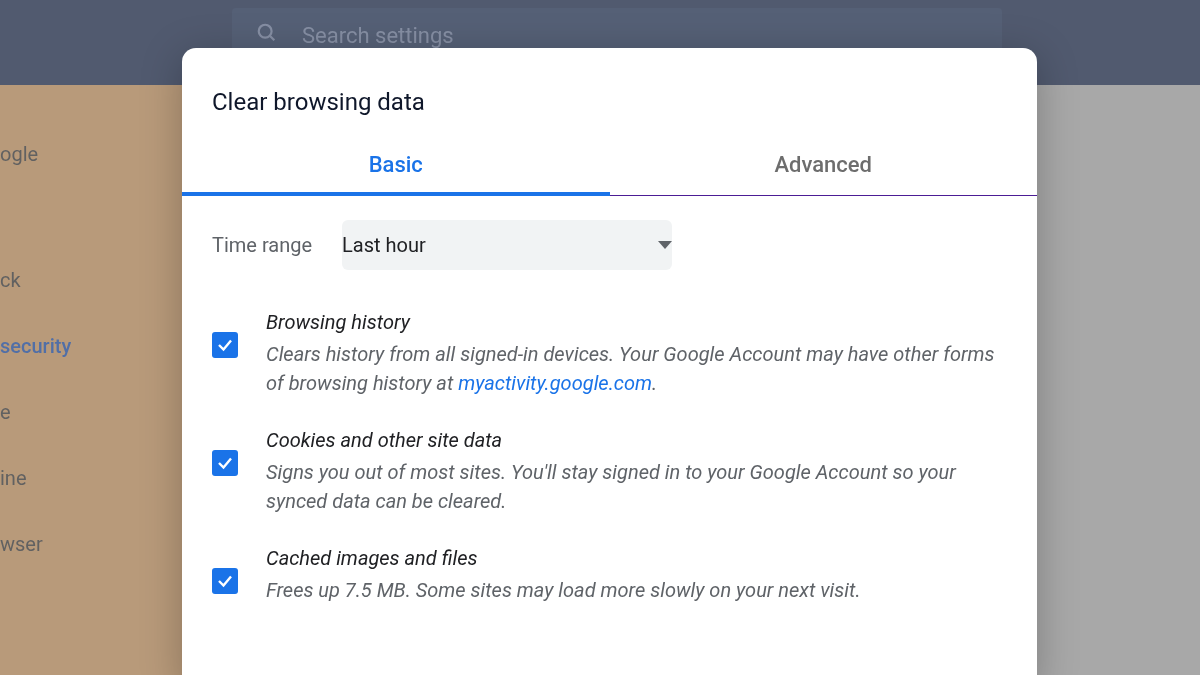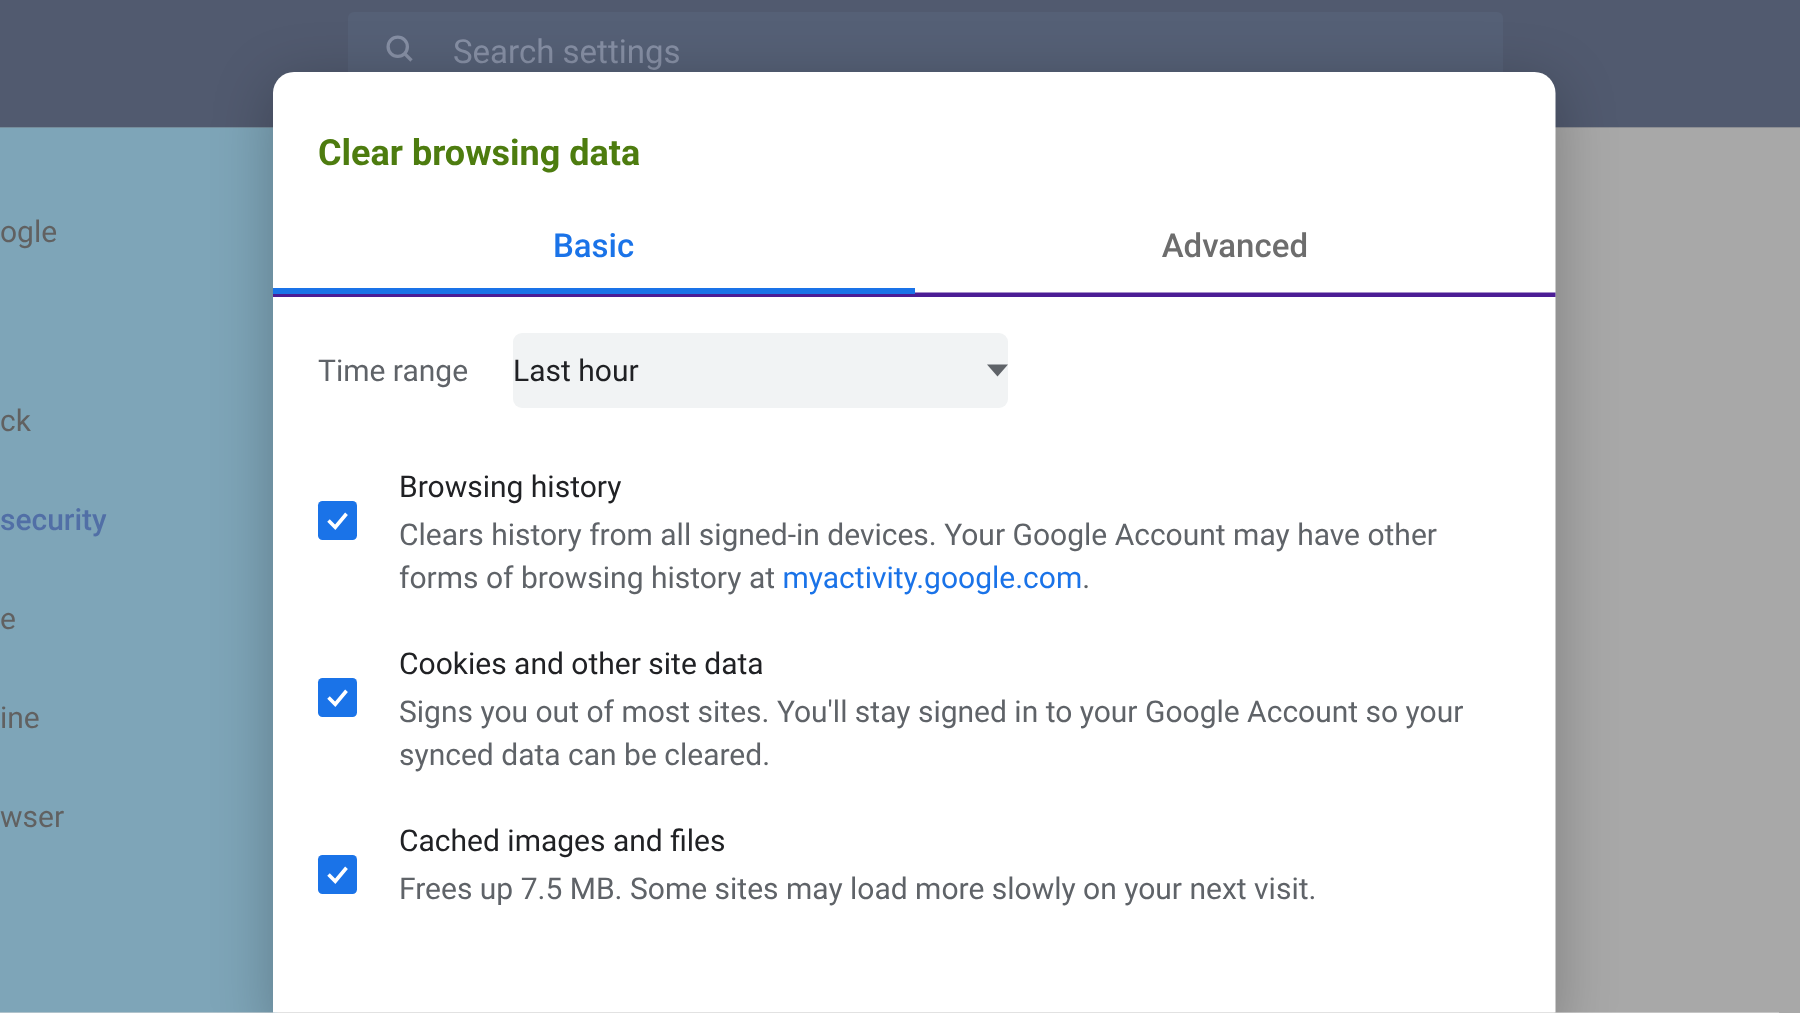--- a/index.html
+++ b/index.html
@@ -14,21 +14,21 @@
   .bg-header .search {
     position: absolute; left: 232px; top: 8px; width: 770px; height: 55px;
     background: #233a6b; border-radius: 4px;
     display: flex; align-items: center; padding: 0 24px; gap: 24px; text-align: right;
   }
   .bg-header .search svg { width: 22px; height: 22px; fill: none; stroke: #8fa3d1; stroke-width: 2.4; }
   .bg-header .search span { color: #8fa3d1; font-size: 22px; }
 
   .bg-sidebar {
     position: absolute; left: 0; top: 85px; width: 185px; bottom: 0;
-    background: #7dd3fc;
+    background: #fdba74;
   }
   .bg-sidebar .item {
     height: 66px; display: flex; align-items: center;
     font-size: 20px; color: #3c3c3c; padding-left: 0;
   }
   .bg-sidebar .item.active { color: #1a5bd6; font-weight: 500; }
   .bg-sidebar .item span { overflow: hidden; white-space: nowrap; }
 
   .bg-main {
     position: absolute; left: 185px; top: 85px; right: 0; bottom: 0;
@@ -43,25 +43,25 @@
 
   
   .dialog {
     position: absolute; left: 182px; top: 48px;
     width: 855px; height: 640px;
     background: #fff; border-radius: 14px;
     box-shadow: 0 8px 40px rgba(0,0,0,0.25);
     padding: 40px 0 0 0;
   }
   .dialog-title {
-    font-size: 24px; color: #4d7c0f; font-weight: 700;
+    font-size: 24px; color: #0f172a; font-weight: 400;
     padding: 0 0 26px 30px;
   }
   .tabs {
-    display: flex; border-bottom: 3px solid #4c1d95;
+    display: flex; border-bottom: 1px solid #4c1d95;
   }
   .tab {
     flex: 1; text-align: center; font-size: 22px; color: #6d6d6d;
     padding: 10px 0 18px 0; font-weight: 500; cursor: pointer;
     position: relative;
   }
   .tab.active {
     color: #1a73e8;
   }
   .tab.active::after {
@@ -81,20 +81,21 @@
   }
   .range-select .caret {
     width: 0; height: 0;
     border-left: 7px solid transparent; border-right: 7px solid transparent;
     border-top: 8px solid #5f6368;
   }
 
   .option {
     display: flex; align-items: flex-start; gap: 28px;
     padding: 14px 40px 14px 30px;
+    font-style: italic;
   }
   .checkbox {
     width: 26px; height: 26px; border-radius: 3px; background: #1a73e8;
     margin-top: 24px; flex-shrink: 0; cursor: pointer;
     display: flex; align-items: center; justify-content: center;
   }
   .checkbox svg { width: 18px; height: 18px; stroke: #fff; stroke-width: 3.2; fill: none; }
   .opt-text { font-size: 20px; line-height: 1.45; }
   .opt-title { color: #202124; margin-bottom: 3px; }
   .opt-desc  { color: #5f6368; }

